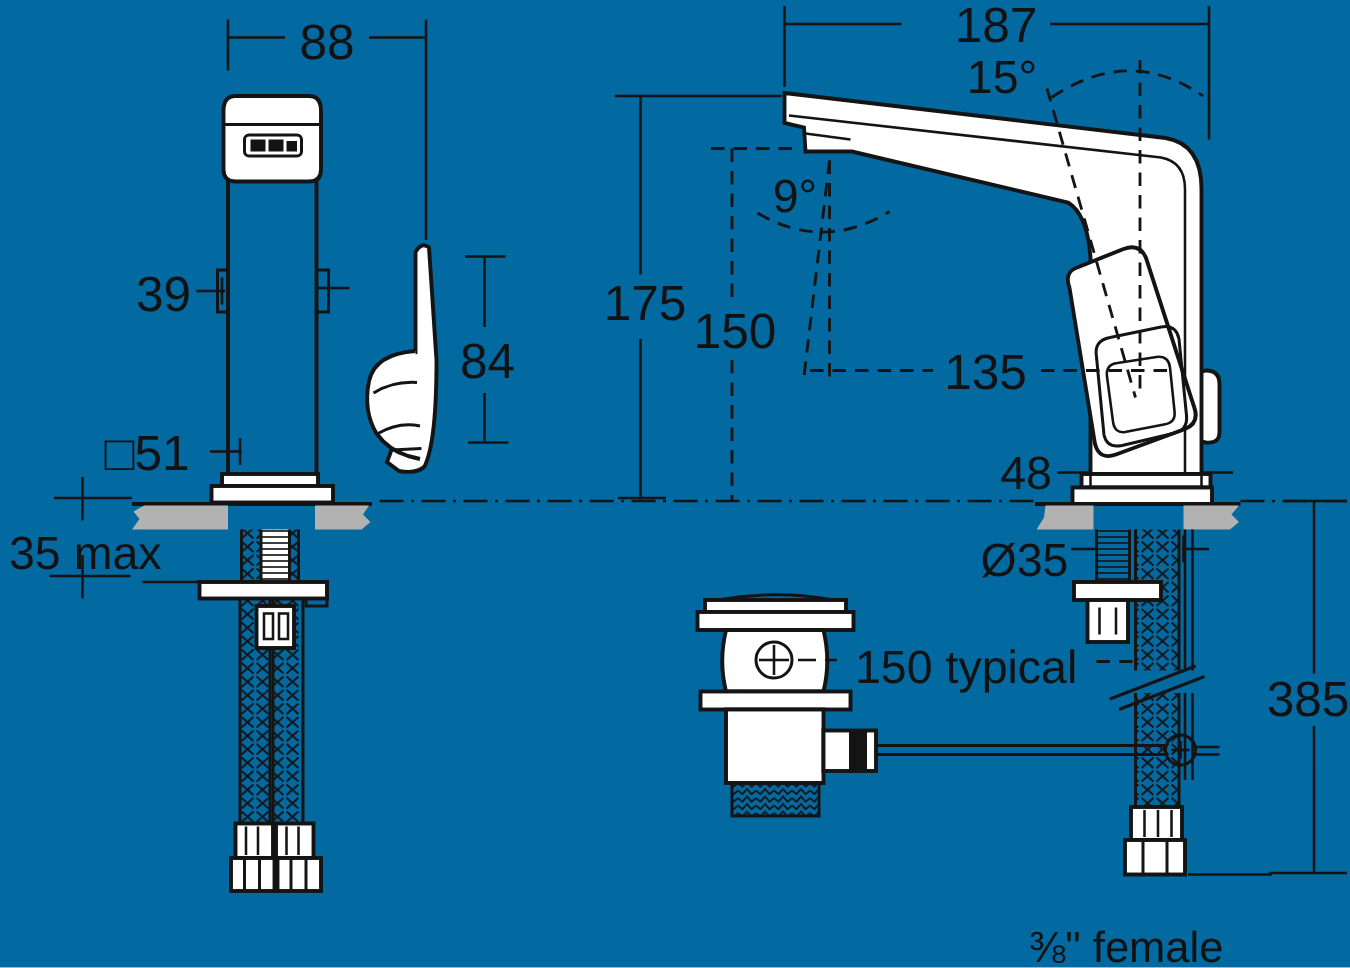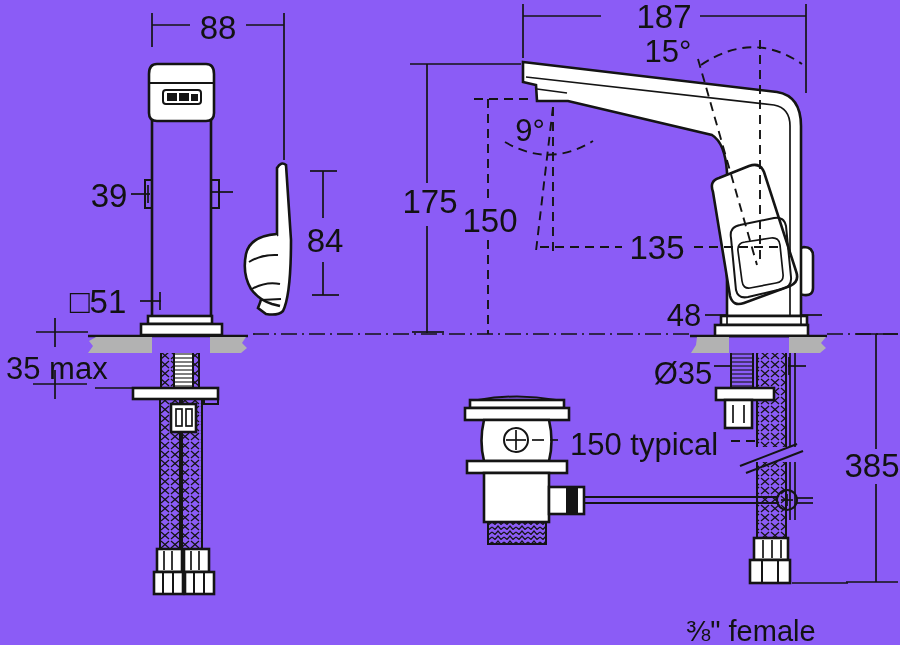--- a/index.html
+++ b/index.html
@@ -1,16 +1,16 @@
 <!DOCTYPE html>
 <html><head>
 <meta charset="utf-8">
 <style>
   html,body{margin:0;padding:0;background:#ffffff;}
-  .stage{width:900px;height:645px;position:relative;background:#8b5cf6;overflow:hidden;}
+  .stage{width:900px;height:645px;position:relative;background:#0369a1;overflow:hidden;}
   svg{display:block;}
   .dim{font-family:"Liberation Sans",sans-serif;fill:#121212;font-size:33px;}
   .dim-sm{font-family:"Liberation Sans",sans-serif;fill:#121212;font-size:31px;}
   .dim-xs{font-family:"Liberation Sans",sans-serif;fill:#121212;font-size:29px;}
   .ln{stroke:#141414;stroke-width:2.6;fill:none;}
   .ln-f{stroke:#141414;stroke-width:2.6;fill:#ffffff;}
   .thin{stroke:#141414;stroke-width:1.7;fill:none;}
   .med{stroke:#141414;stroke-width:2;fill:none;}
   .dash{stroke:#141414;stroke-width:1.9;fill:none;stroke-dasharray:9 6;}
   .dashdot{stroke:#141414;stroke-width:1.7;fill:none;stroke-dasharray:16 5 2 5;}

